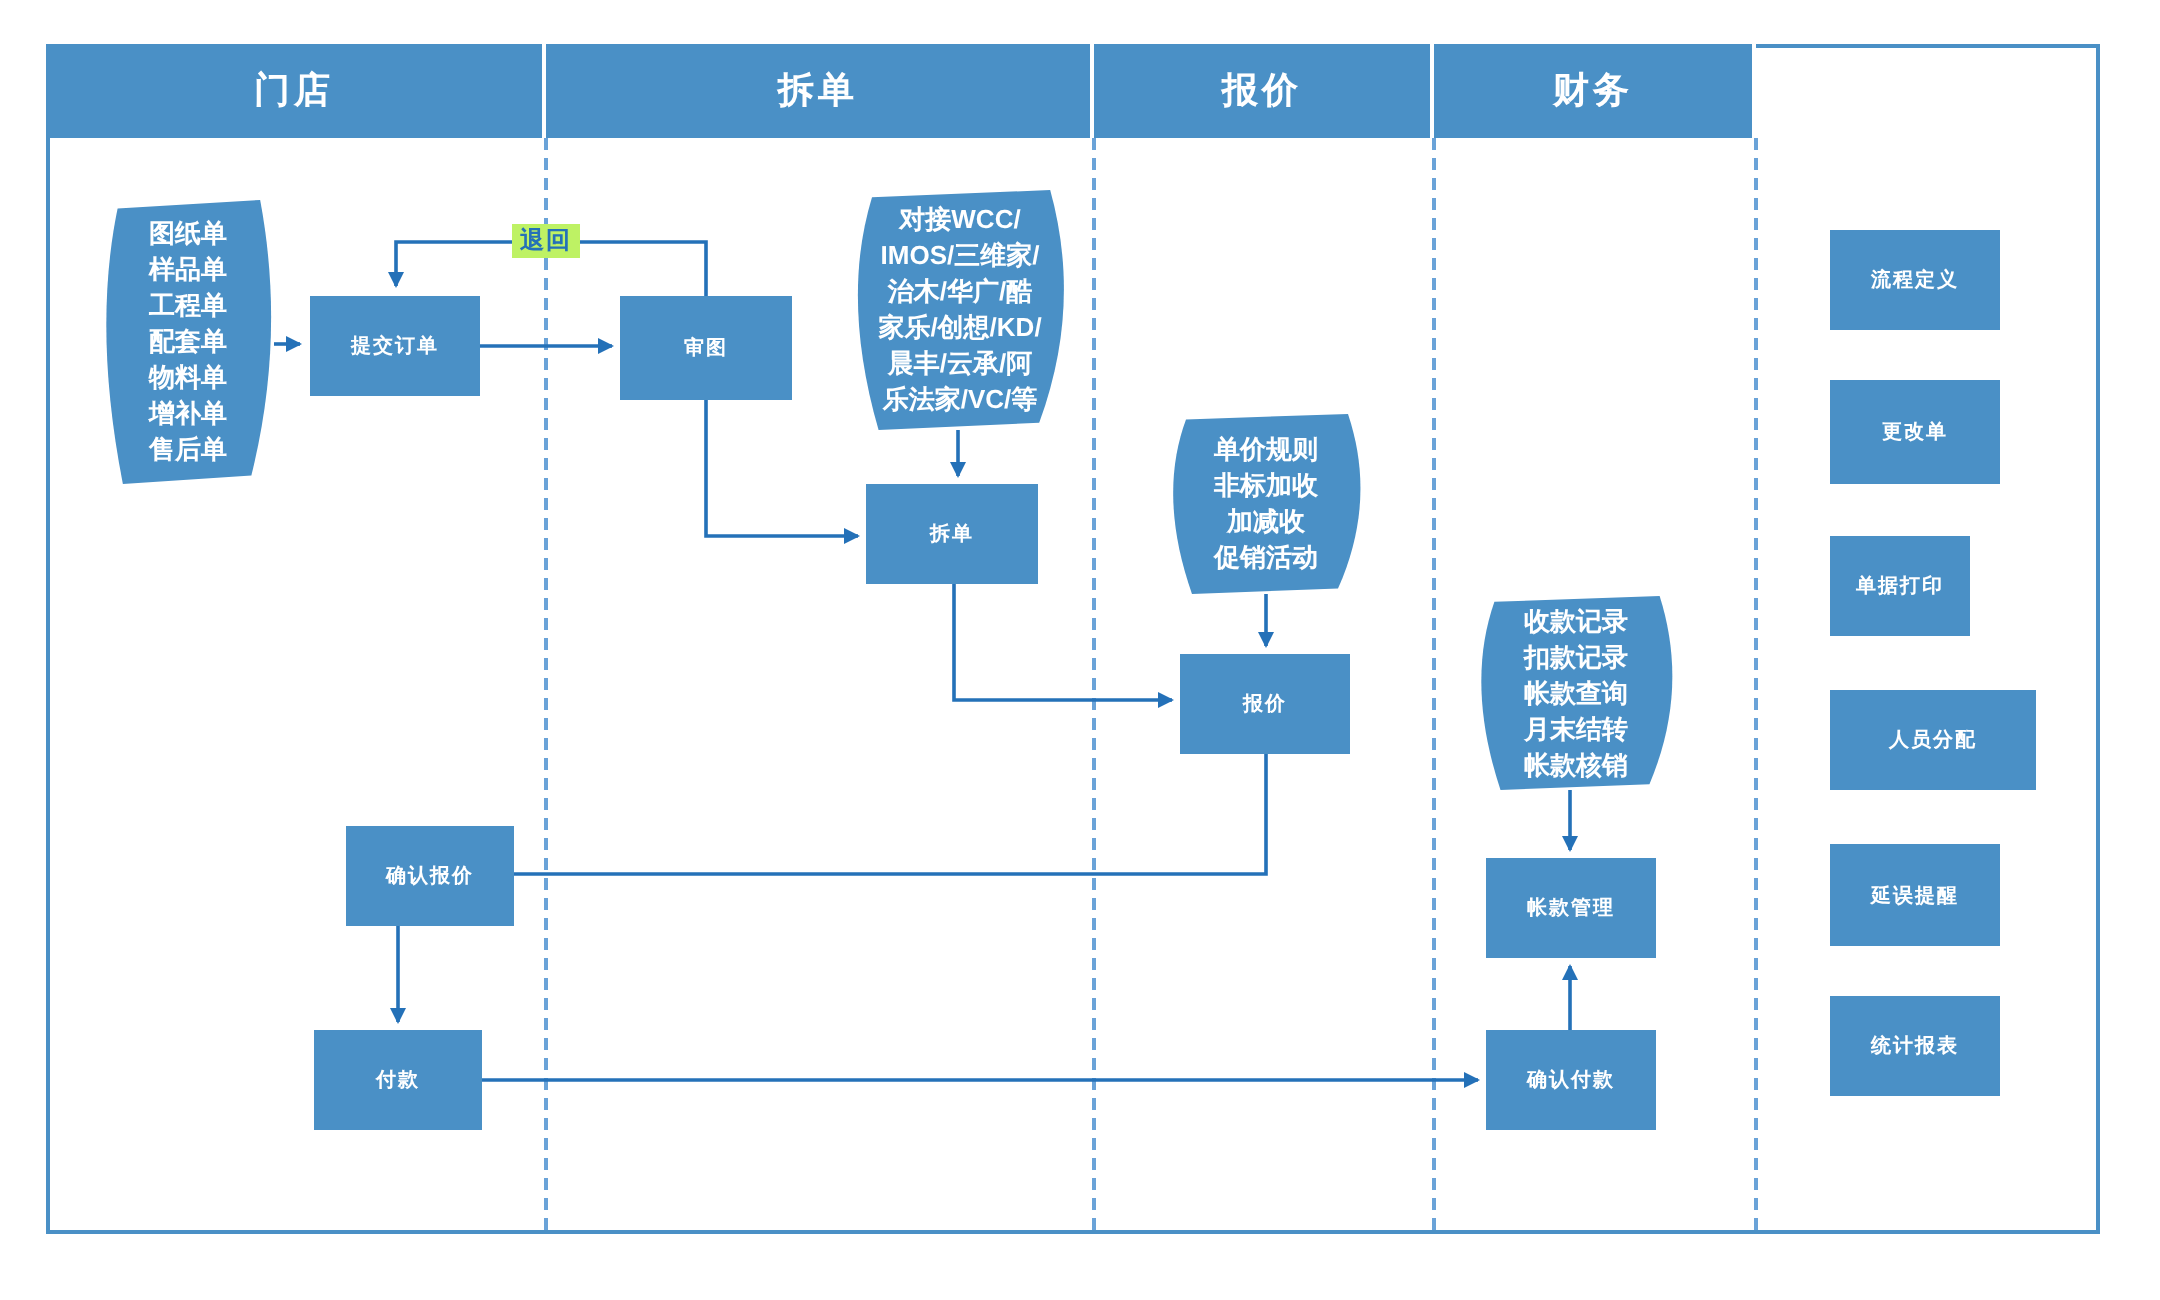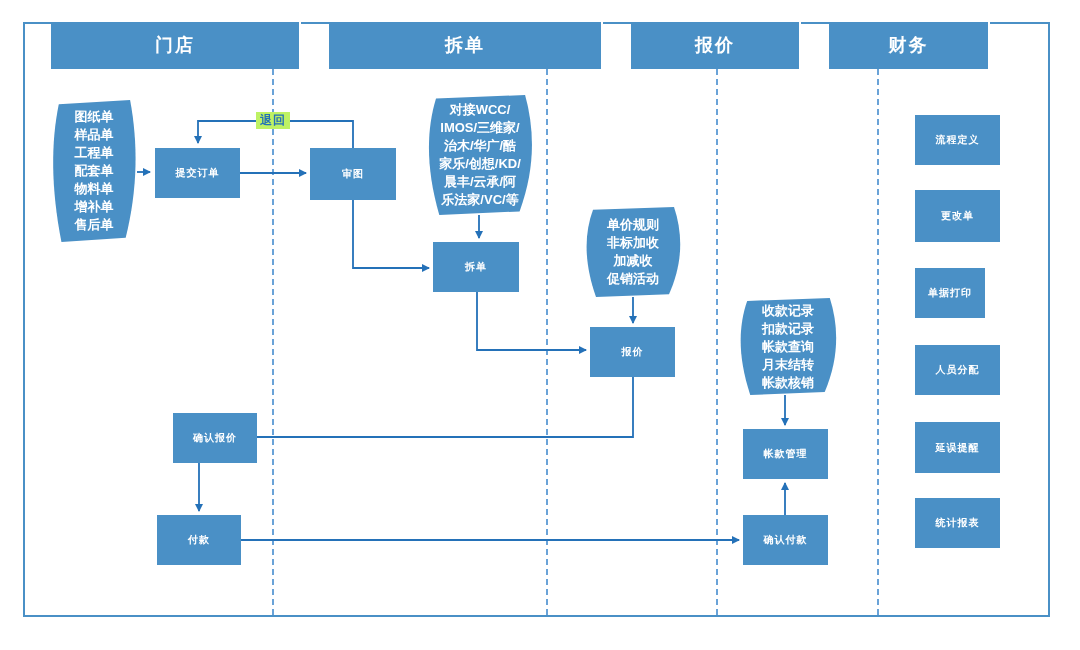--- a/index.html
+++ b/index.html
@@ -2,21 +2,21 @@
 <html><head>
 <meta charset="utf-8">
 <style>
   html,body{margin:0;padding:0;background:#ffffff;}
   body{font-family:"Liberation Sans","DejaVu Sans",sans-serif;}
   .canvas{position:relative;width:1080px;height:650px;background:#ffffff;overflow:hidden;}
   .frame{position:absolute;left:23px;top:22px;width:1023px;height:591px;border:2px solid #4a90c6;background:transparent;}
   .header{position:absolute;left:23px;top:22px;width:1027px;height:47px;display:flex;}
   .lane-header{box-sizing:border-box;height:47px;line-height:47px;text-align:center;
     background:#4a90c6;color:#ffffff;font-size:18px;font-weight:bold;letter-spacing:2px;}
-  .lane-header.sep{border-right:2px solid #ffffff;margin-left:28px;}
+  .lane-header.sep{border-right:2px solid #ffffff;}
   .divider{position:absolute;top:69px;height:546px;width:0;border-left:2px dashed #6aa3d8;}
   .box{position:absolute;background:#4a90c6;color:#ffffff;display:flex;align-items:center;justify-content:center;
     font-size:10px;font-weight:bold;letter-spacing:1px;text-align:center;}
   .doc{position:absolute;}
   .doc svg{position:absolute;left:0;top:0;width:100%;height:100%;}
   .doc .doc-text{position:relative;width:100%;height:100%;display:flex;flex-direction:column;
     align-items:center;justify-content:center;color:#ffffff;font-size:13px;font-weight:bold;text-align:center;}
   .doc .doc-text span{display:block;line-height:18px;white-space:nowrap;}
   .connectors{position:absolute;left:0;top:0;width:1080px;height:650px;pointer-events:none;}
   .flow-label{position:absolute;background:#bef264;color:#2471b8;font-size:12px;font-weight:bold;
@@ -124,17 +124,17 @@
   <div class="box" style="left:433px;top:242px;width:86px;height:50px">拆单</div>
   <div class="box" style="left:590px;top:327px;width:85px;height:50px">报价</div>
   <div class="box" style="left:173px;top:413px;width:84px;height:50px">确认报价</div>
   <div class="box" style="left:157px;top:515px;width:84px;height:50px">付款</div>
   <div class="box" style="left:743px;top:429px;width:85px;height:50px">帐款管理</div>
   <div class="box" style="left:743px;top:515px;width:85px;height:50px">确认付款</div>
 
   <div class="box" style="left:915px;top:115px;width:85px;height:50px">流程定义</div>
   <div class="box" style="left:915px;top:190px;width:85px;height:52px">更改单</div>
   <div class="box" style="left:915px;top:268px;width:70px;height:50px">单据打印</div>
-  <div class="box" style="left:915px;top:345px;width:85px;height:50px">人员分配</div>
+  <div class="box" style="left:915px;top:345px;width:103px;height:50px">人员分配</div>
   <div class="box" style="left:915px;top:422px;width:85px;height:51px">延误提醒</div>
   <div class="box" style="left:915px;top:498px;width:85px;height:50px">统计报表</div>
 
 </div>
 
 </body></html>

